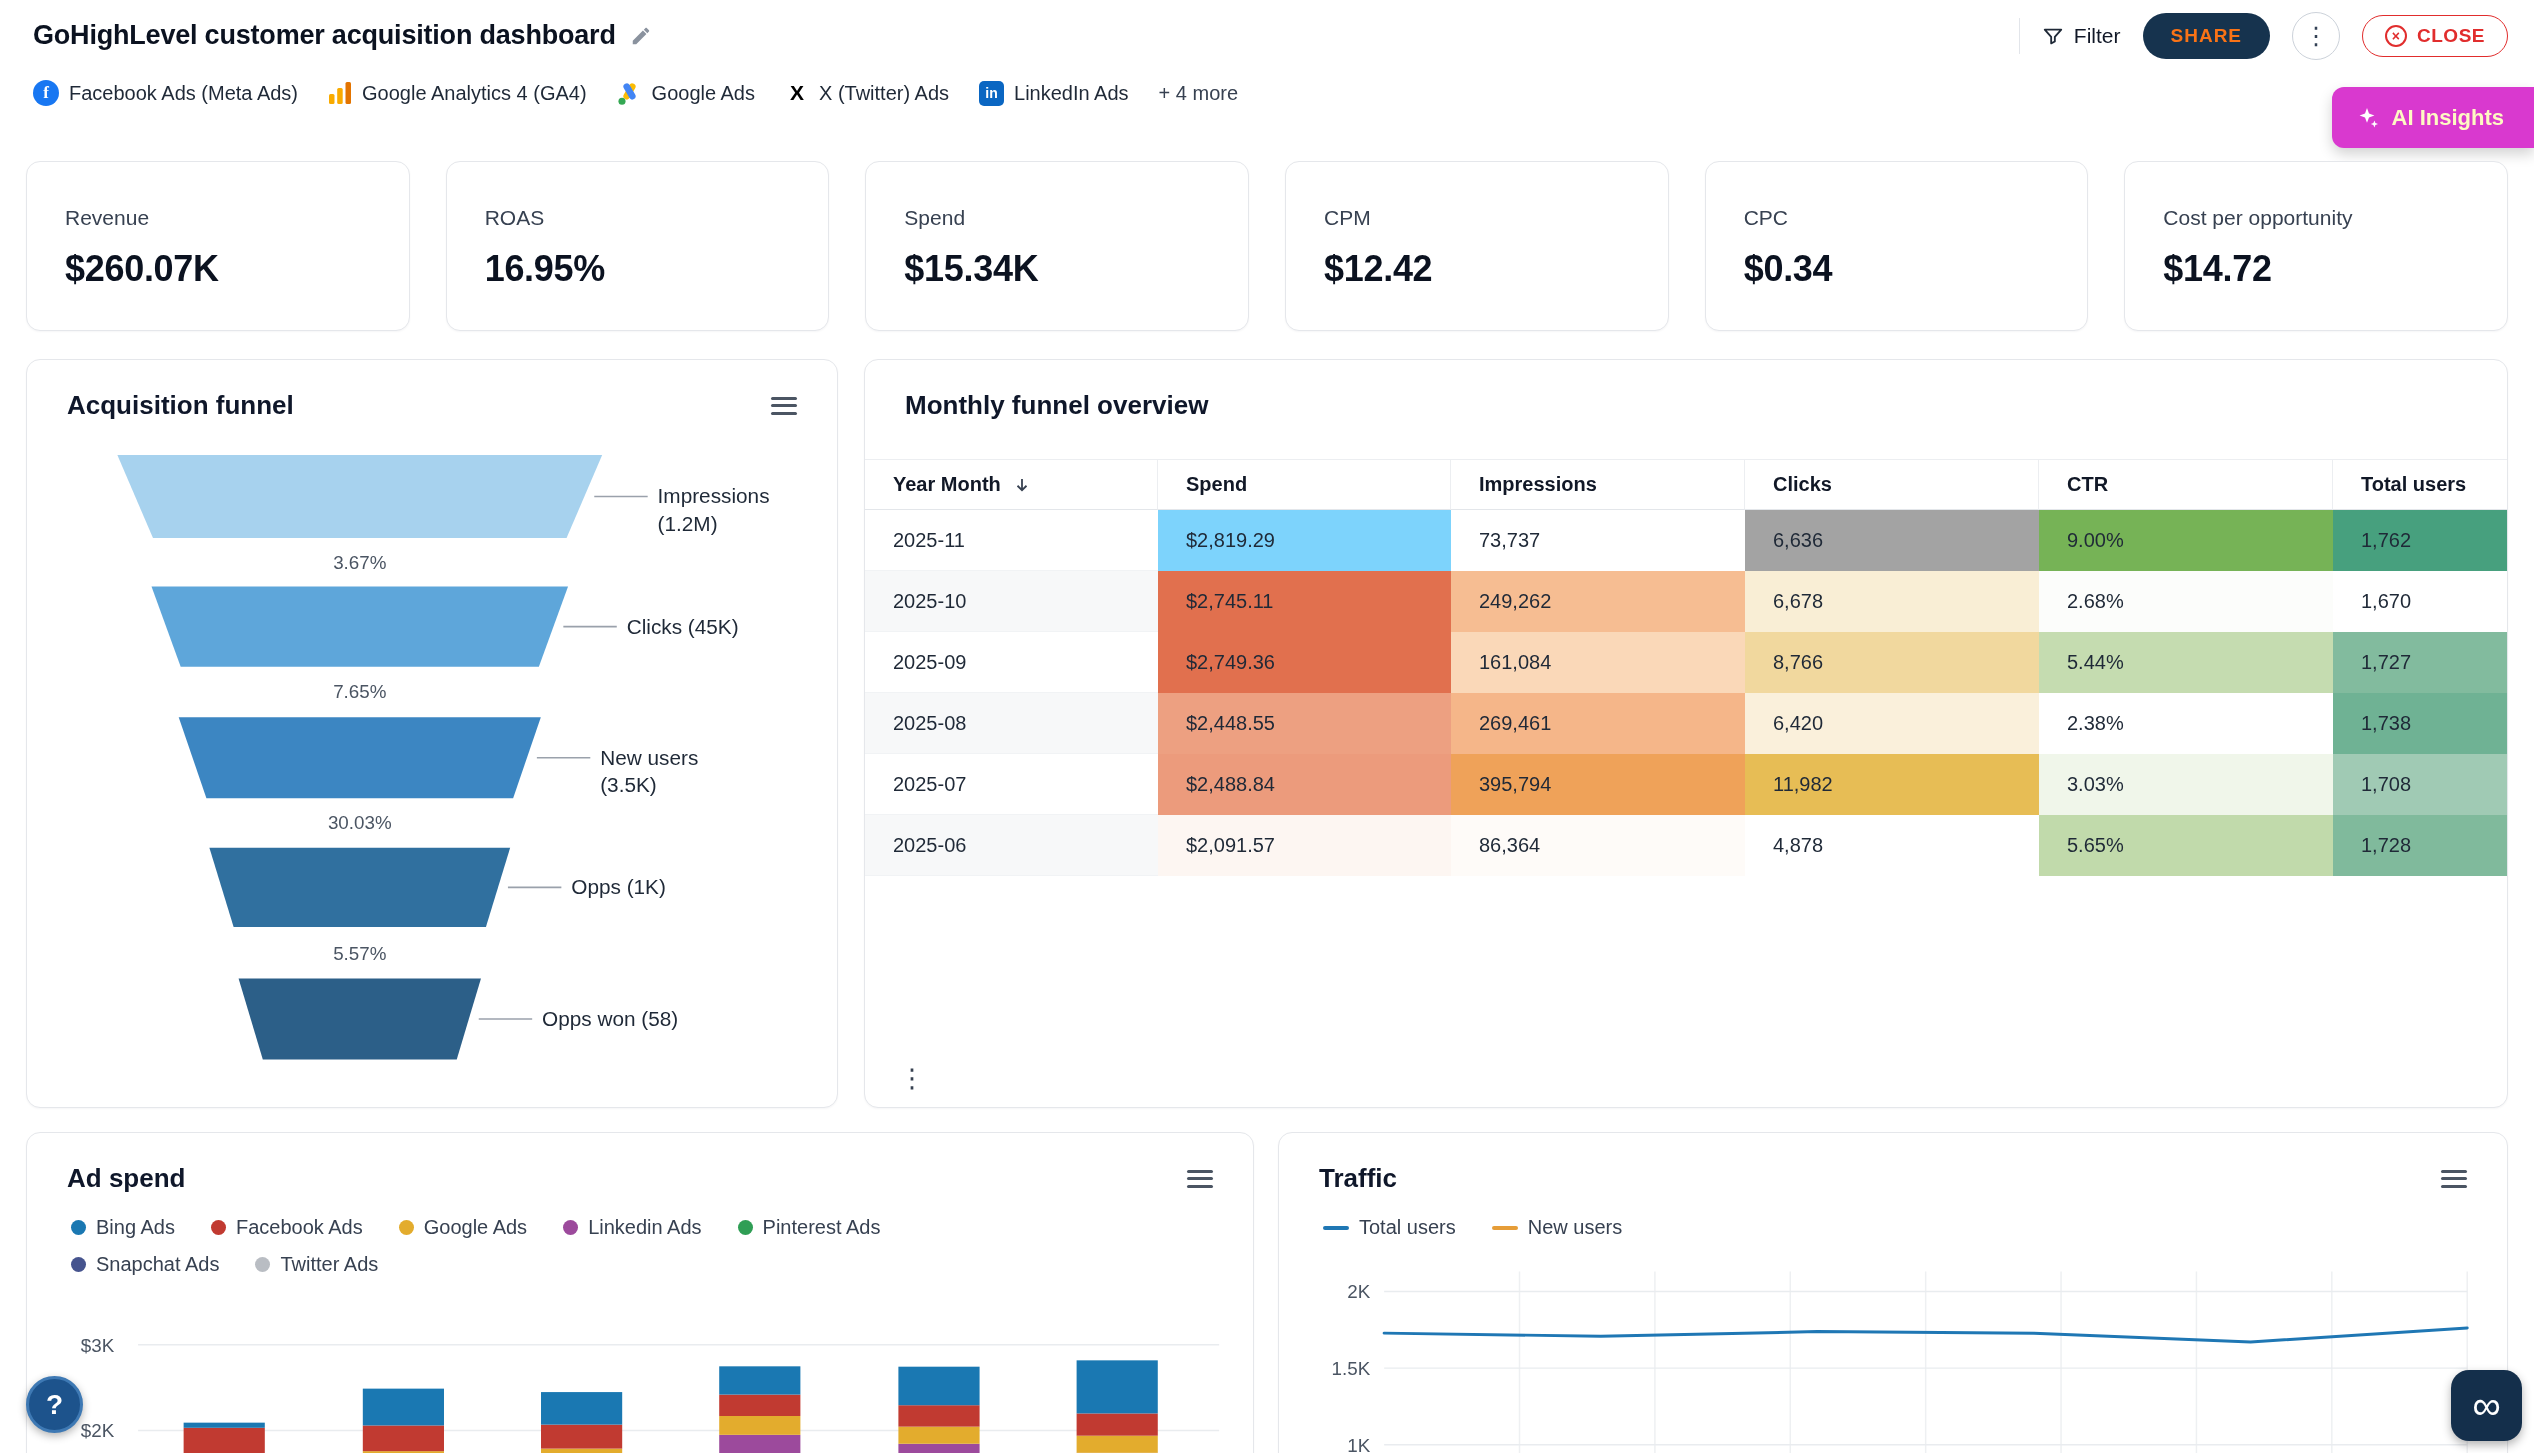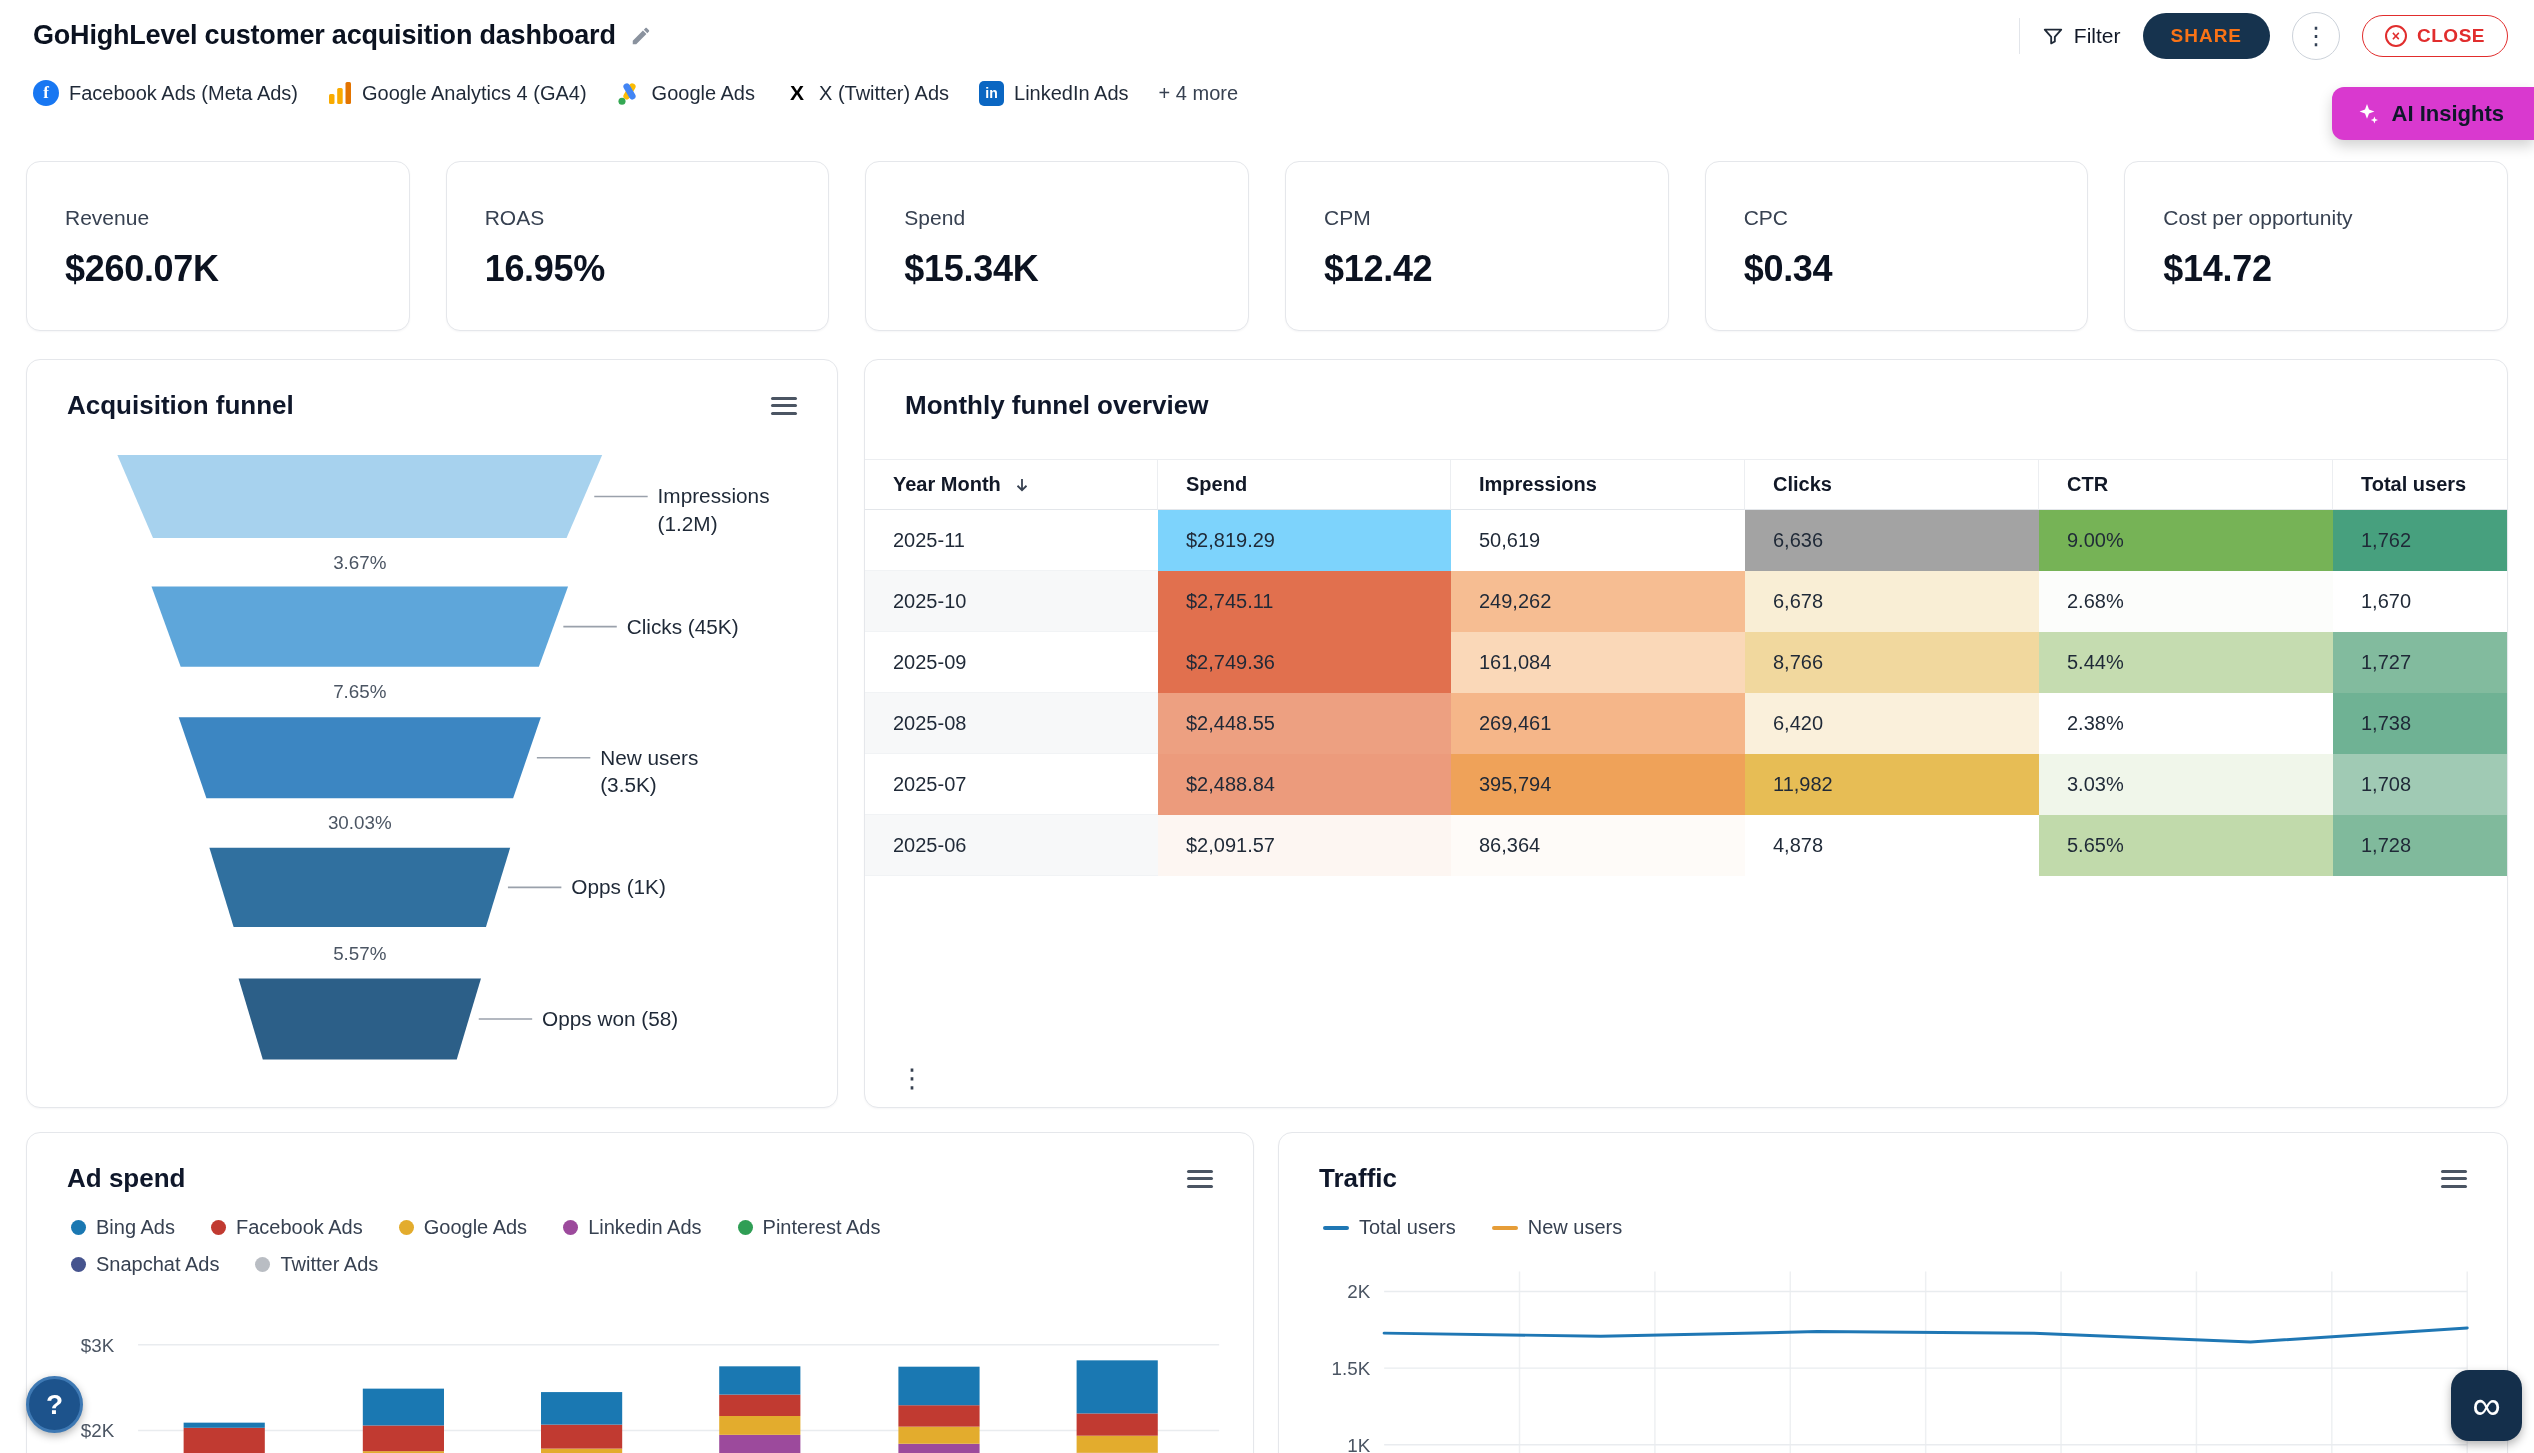--- a/index.html
+++ b/index.html
@@ -31,22 +31,22 @@
   .chip{display:flex;align-items:center;gap:10px;font-size:20px;color:#1f2937;cursor:pointer}
   .cic{width:26px;height:26px;border-radius:50%;display:inline-flex;align-items:center;
        justify-content:center;color:#fff;font-weight:700;font-size:17px;flex:none}
   .fbic{background:#1877f2;font-family:"Liberation Serif",serif}
   .xic{width:24px;height:24px;display:inline-flex;align-items:center;justify-content:center;
        font-weight:900;font-size:21px;color:#000;flex:none}
   .liic{width:25px;height:25px;border-radius:5px;background:#0a66c2;color:#fff;display:inline-flex;
         align-items:center;justify-content:center;font-size:14px;font-weight:700;flex:none}
   .more-link{font-size:20px;color:#374151;cursor:pointer}
 
-  .ai-btn{position:absolute;top:87px;right:0;height:53px;display:flex;align-items:center;gap:12px;
-          padding:0 30px 0 24px;background:var(--magenta);color:#0f172a;font-size:22px;font-weight:600;
+  .ai-btn{position:absolute;top:87px;right:0;height:61px;display:flex;align-items:center;gap:12px;
+          padding:0 30px 0 24px;background:var(--magenta);color:#fef9c3;font-size:22px;font-weight:600;
           border-radius:12px 0 0 12px;box-shadow:0 6px 14px rgba(0,0,0,.18);cursor:pointer}
 
   
   .kpi-row{position:absolute;top:161px;left:26px;right:26px;display:flex;gap:36px}
   .kpi-card{flex:1;height:170px;border:1px solid #e5e7eb;border-radius:14px;background:#fff;
             padding:44px 32px 0 38px;box-shadow:0 1px 2px rgba(16,24,40,.04)}
   .kpi-label{font-size:21px;color:#374151}
   .kpi-value{font-size:36px;font-weight:700;color:#0b1220;margin-top:18px;letter-spacing:-0.3px}
 
   
@@ -246,21 +246,21 @@
           <span>Clicks</span>
         </div>
         <div class="th">
           <span>CTR</span>
         </div>
         <div class="th">
           <span>Total users</span>
         </div>
         <div class="td td-first">2025-11</div>
         <div class="td" style="background: #7dd3fc;">$2,819.29</div>
-        <div class="td" style="background: rgb(255, 255, 255);">50,619</div>
+        <div class="td" style="background: rgb(255, 255, 255);">73,737</div>
         <div class="td" style="background: #a3a3a3;">6,636</div>
         <div class="td" style="background: rgb(118, 179, 86);">9.00%</div>
         <div class="td" style="background: rgb(71, 160, 126);">1,762</div>
         <div class="td td-first" style="background: rgb(247, 248, 249);">2025-10</div>
         <div class="td" style="background: rgb(225, 112, 78);">$2,745.11</div>
         <div class="td" style="background: rgb(246, 189, 146);">249,262</div>
         <div class="td" style="background: rgb(249, 238, 213);">6,678</div>
         <div class="td" style="background: rgb(252, 253, 251);">2.68%</div>
         <div class="td" style="background: rgb(255, 255, 255);">1,670</div>
         <div class="td td-first">2025-09</div>

